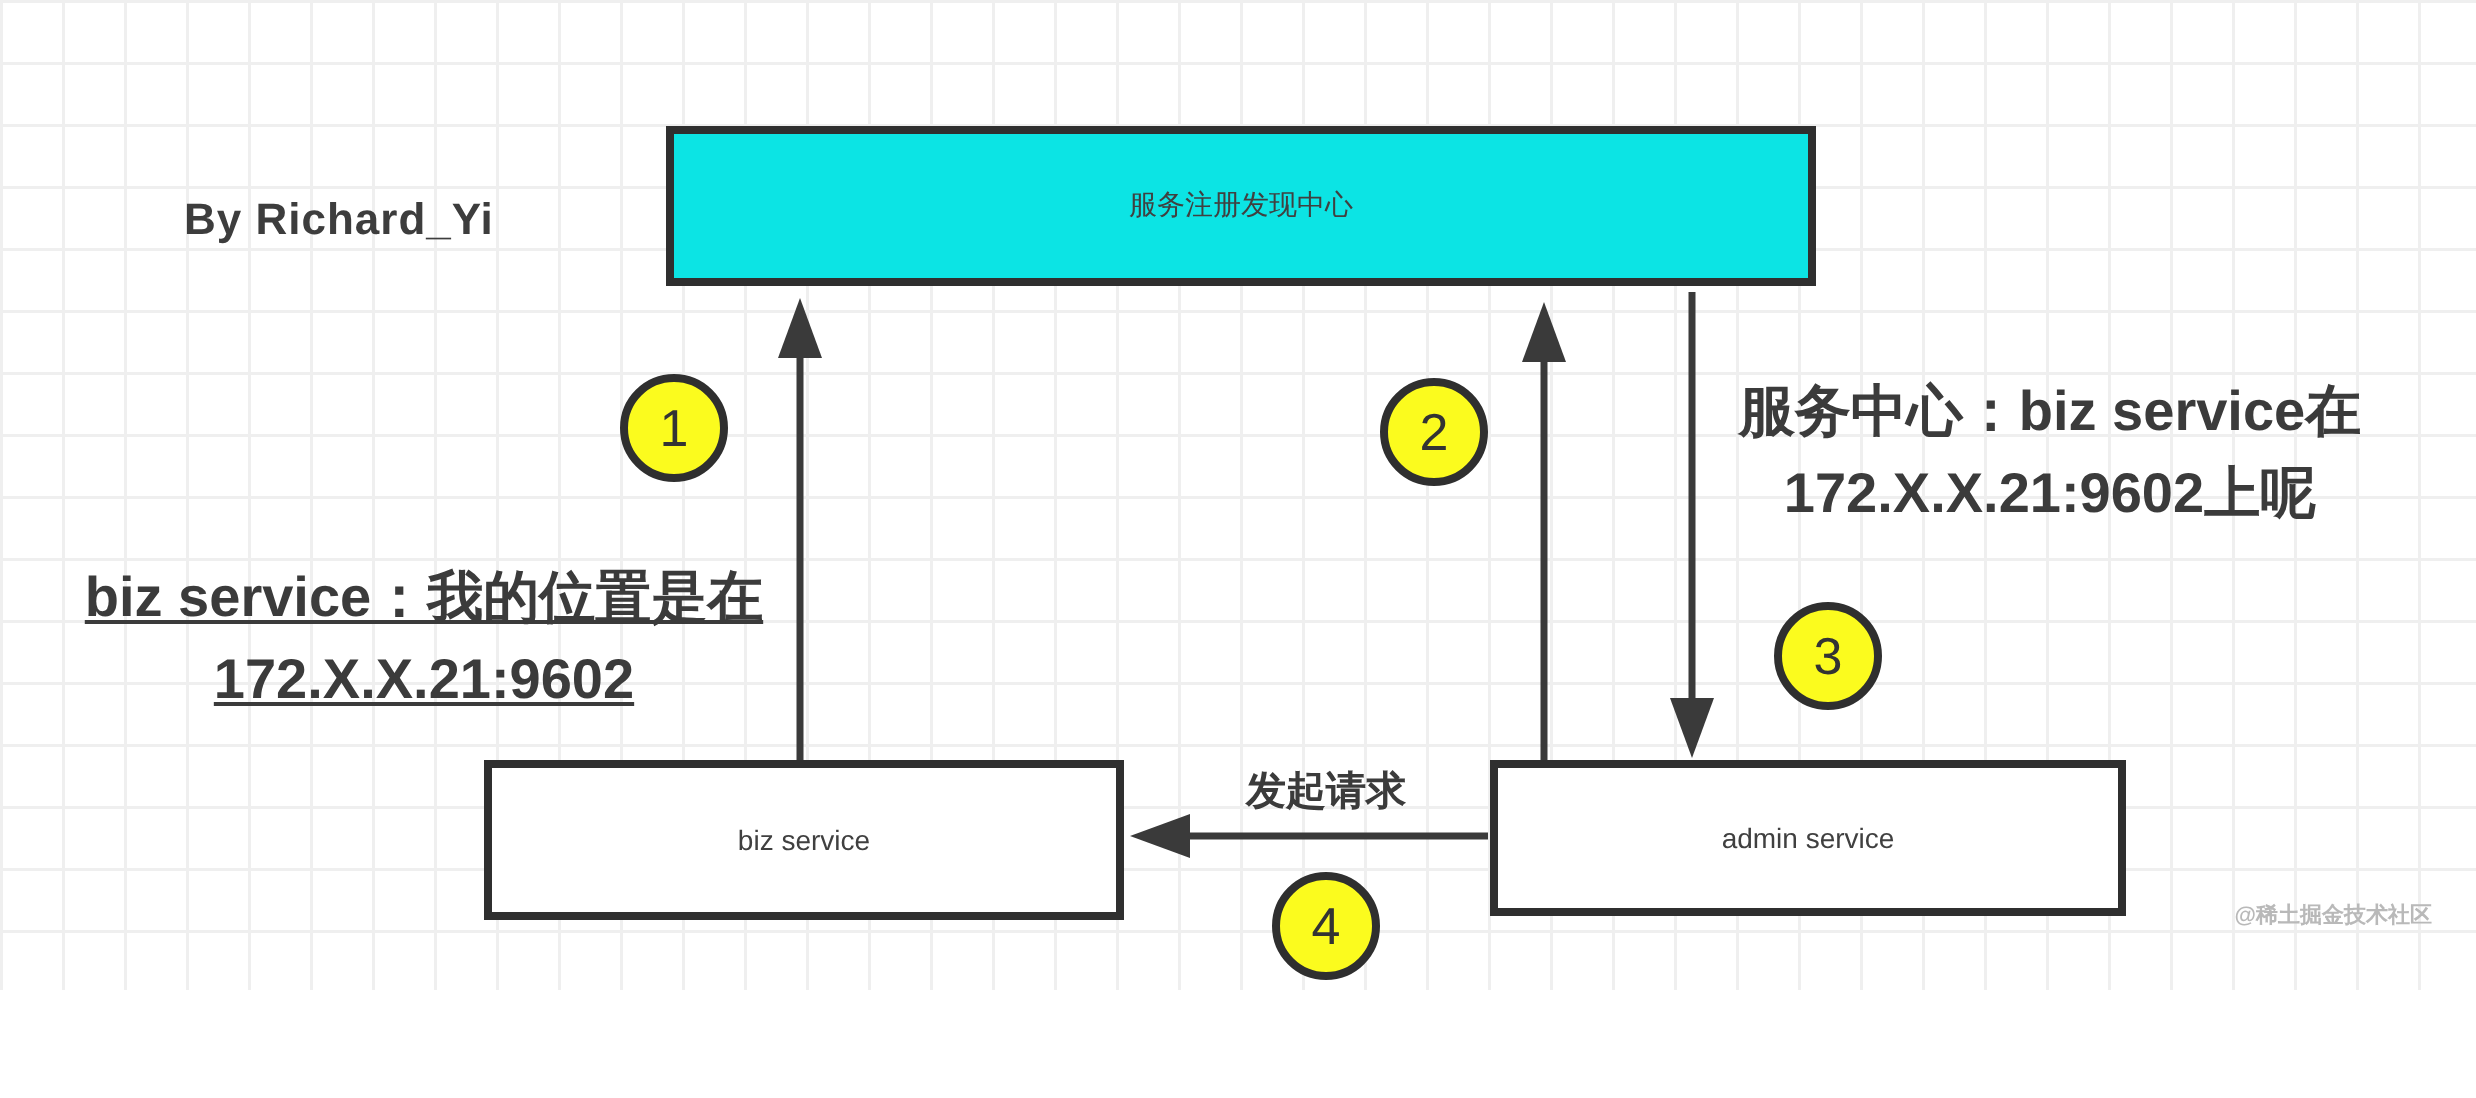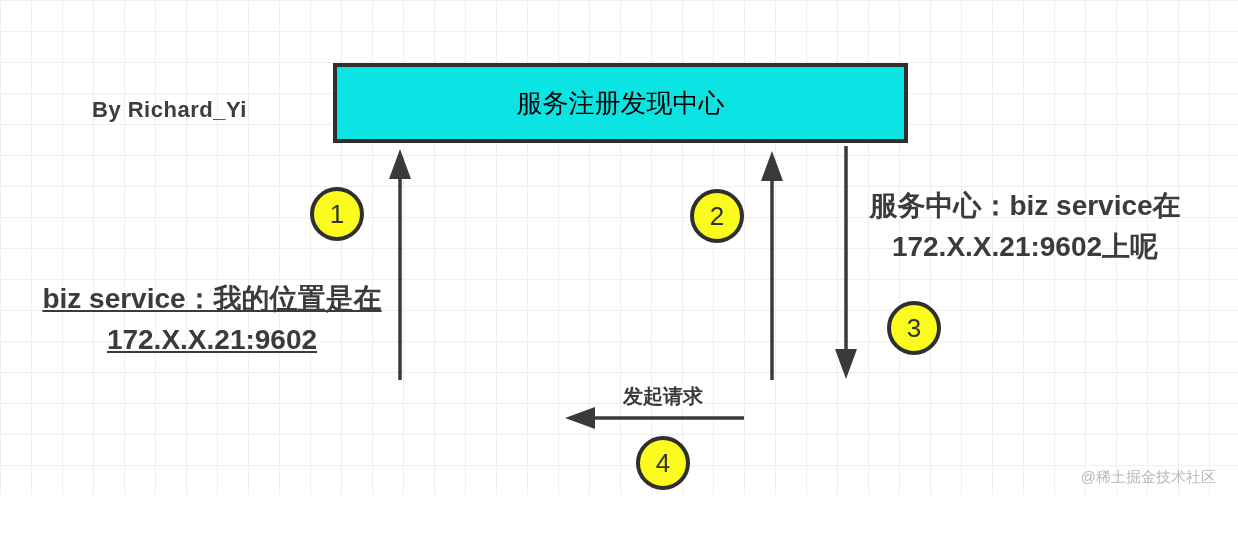--- a/index.html
+++ b/index.html
@@ -28,21 +28,21 @@
   .byline{
     position:absolute;left:92px;top:97px;
     font-size:22px;font-weight:bold;color:#3d3d3d;
     letter-spacing:.5px;
   }
   .box{
     position:absolute;
     border:4px solid var(--box-border);
     box-sizing:border-box;
     display:flex;align-items:center;justify-content:center;
-    font-size:26px;color:#000000;
+    font-size:14px;color:#404040;
     background:var(--service-fill);
   }
   .registry{left:333px;top:63px;width:575px;height:80px;background:var(--registry-fill);}
   .biz{left:242px;top:380px;width:320px;height:80px;}
   .admin{left:745px;top:380px;width:318px;height:78px;}
   .arrows{position:absolute;left:0;top:0;width:1238px;height:549px;pointer-events:none;}
   .arrows line{stroke:var(--arrow);stroke-width:3.5px;}
   .arrows polygon{fill:var(--arrow);}
   .step{
     position:absolute;width:54px;height:54px;
@@ -61,23 +61,23 @@
     position:absolute;
     font-weight:bold;font-size:28px;line-height:1.45;
     text-align:center;color:#3b3b3b;
     white-space:pre-line;
   }
   .msg-register{left:38px;top:279px;width:348px;text-decoration:underline;}
   .msg-query{left:505px;top:248px;width:262px;}
   .msg-reply{left:856px;top:186px;width:338px;}
   .msg-request{left:593px;top:383px;width:140px;font-size:20px;font-family:Liberation Mono, monospace;}
   .watermark{
-    position:absolute;right:22px;bottom:8px;
-    font-size:15px;color:var(--watermark);
-    font-weight:normal;
+    position:absolute;right:22px;bottom:30px;
+    font-size:11px;color:var(--watermark);
+    font-weight:bold;
   }
 </style>
 </head>
 <body>
 
 <div class="canvas">
 
   <div class="byline">By Richard_Yi</div>
 
   <div class="box registry">
@@ -92,21 +92,27 @@
     <line x1="772" y1="380" x2="772" y2="180"></line>
     <polygon points="772,151 761,181 783,181"></polygon>
 
     <line x1="846" y1="146" x2="846" y2="351"></line>
     <polygon points="846,379 835,349 857,349"></polygon>
 
     <line x1="744" y1="418" x2="593" y2="418"></line>
     <polygon points="565,418 595,407 595,429"></polygon>
   </svg>
 
+  <div class="box biz">
+    <span>biz service</span>
+  </div>
 
+  <div class="box admin">
+    <span>admin service</span>
+  </div>
 
   <div class="step step1">1</div>
   <div class="step step2">2</div>
   <div class="step step3">3</div>
   <div class="step step4">4</div>
 
   <div class="msg msg-register">biz service：我的位置是在
 172.X.X.21:9602</div>
   <div class="msg msg-reply">服务中心：biz service在
 172.X.X.21:9602上呢</div>

